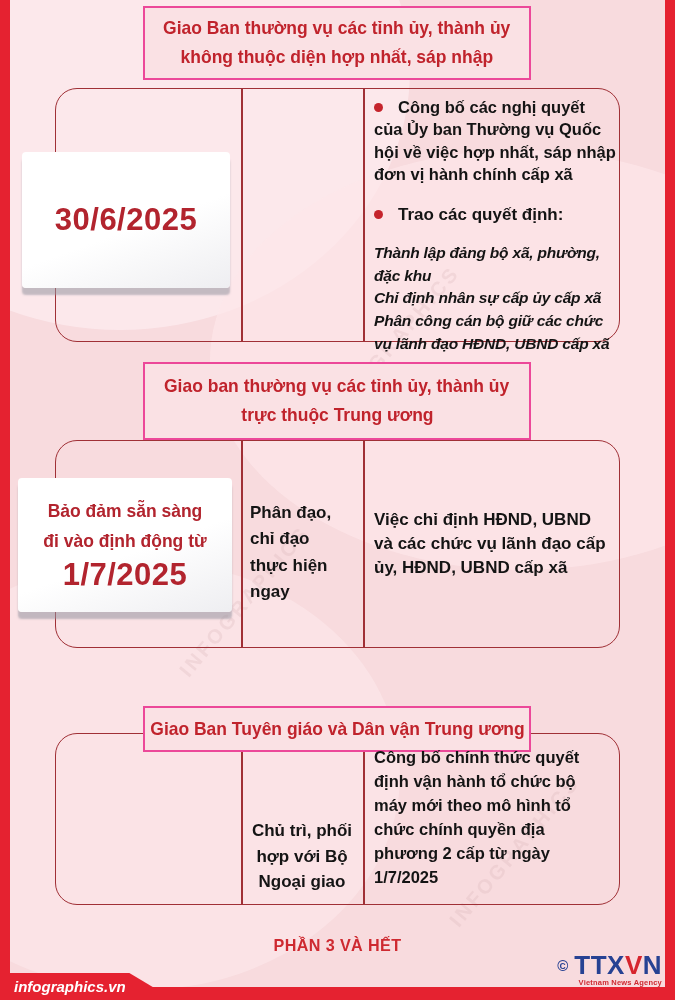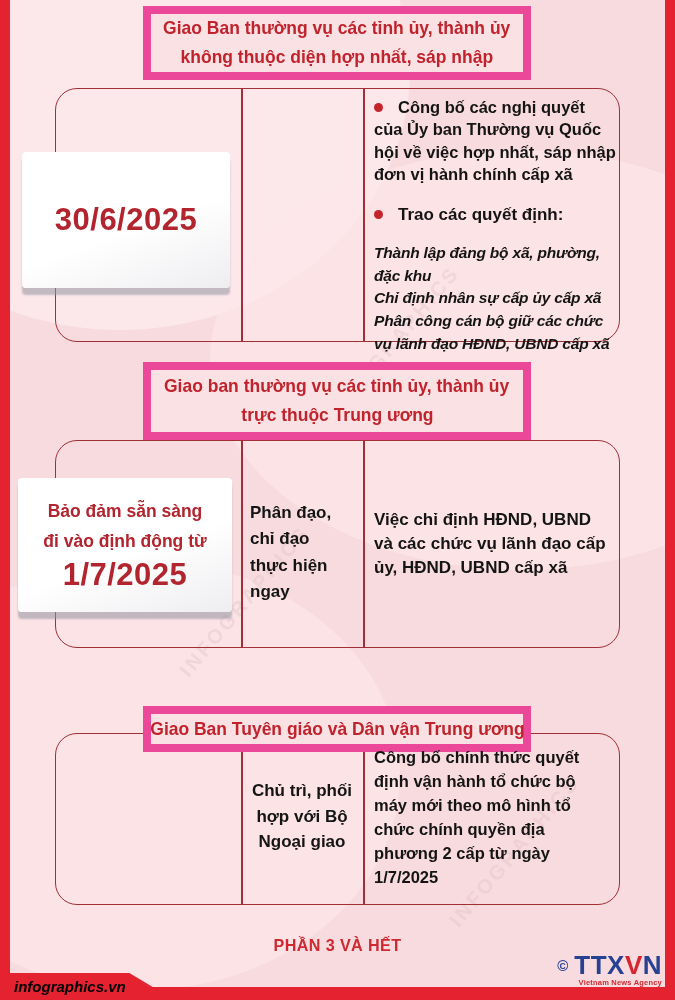--- a/index.html
+++ b/index.html
@@ -11,21 +11,21 @@
   .deco1{left:-170px;top:-190px;width:580px;height:520px;background:rgba(255,243,245,0.55);}
   .deco2{left:210px;top:150px;width:620px;height:420px;background:rgba(253,231,234,0.7);}
   .deco3{left:-120px;top:560px;width:520px;height:430px;background:rgba(255,241,243,0.4);}
   .wm{position:absolute;z-index:1;color:rgba(216,178,182,0.28);font-weight:bold;font-size:20px;letter-spacing:3px;transform:rotate(-50deg);white-space:nowrap;}
 
   
   .edge{position:absolute;top:0;width:10px;height:1000px;background:#E52230;z-index:3;}
   .edge.left{left:0;} .edge.right{right:0;}
 
   
-  .hdr{position:absolute;left:143px;width:388px;background:#FAE1E4;border:8px solid #ec4899;
+  .hdr{position:absolute;left:143px;width:388px;background:#FAE1E4;border:2px solid #ec4899;
        box-sizing:border-box;display:flex;flex-direction:column;justify-content:center;
        align-items:center;z-index:5;}
   .hdr-line{white-space:nowrap;font-weight:bold;font-size:19px;line-height:1.52;color:#C0232C;
             transform:scaleX(0.92);transform-origin:center;}
   .hdr1{top:6px;height:74px;}
   .hdr2{top:362px;height:78px;}
   .hdr3{top:706px;height:46px;}
 
   
   .tbl{position:absolute;left:55px;width:565px;border:1.5px solid #A03036;border-radius:22px;
@@ -51,31 +51,31 @@
   .s1-right{left:374px;top:96px;width:243px;}
   .bullet{margin:0;font-size:16.5px;line-height:1.36;font-weight:600;}
   .dot{display:inline-block;width:9px;height:9px;border-radius:50%;background:#C5242C;
        margin-right:15px;vertical-align:1px;}
   .b2{margin-top:17px;}
   .b-title{font-size:17px;font-weight:bold;}
   .italics{margin-top:16px;font-style:italic;font-weight:700;font-size:15.5px;line-height:1.47;
            letter-spacing:-0.2px;}
   .s2-mid{left:250px;top:500px;width:102px;font-size:17px;line-height:1.55;font-weight:600;}
   .s2-right{left:374px;top:508px;width:240px;font-size:17px;line-height:1.4;font-weight:600;}
-  .s3-mid{left:243px;top:778px;width:118px;font-size:17px;line-height:1.5;font-weight:600;text-align:center;}
+  .s3-mid{left:243px;top:818px;width:118px;font-size:17px;line-height:1.5;font-weight:600;text-align:center;}
   .s3-right{left:374px;top:746px;width:234px;font-size:16.5px;line-height:1.45;font-weight:600;}
 
   
   .part-label{position:absolute;left:0;right:0;top:936px;text-align:center;font-weight:bold;
               font-size:17px;letter-spacing:0.4px;color:#CE2930;z-index:5;transform:scaleX(0.95);}
   .bottom-bar{position:absolute;left:0;top:987px;width:675px;height:13px;background:#E52230;z-index:7;}
   .site-tab{position:absolute;left:0;top:973px;width:154px;height:27px;background:#E52230;z-index:8;
             clip-path:polygon(0 0,84% 0,100% 55%,100% 100%,0 100%);
             display:flex;align-items:center;}
-  .site-tab span{color:#000000;font-weight:bold;font-style:italic;font-size:15px;margin-left:14px;}
+  .site-tab span{color:#ffffff;font-weight:bold;font-style:italic;font-size:15px;margin-left:14px;}
   .logo{position:absolute;left:538px;top:950px;width:124px;z-index:8;text-align:right;}
   .logo-row{display:flex;align-items:center;justify-content:flex-end;}
   .copy{font-size:15px;color:#274293;font-weight:bold;margin-right:6px;}
   .lt{font-size:26px;font-weight:800;color:#274293;letter-spacing:0.5px;}
   .lv{font-size:26px;font-weight:800;color:#D6252E;letter-spacing:0.5px;}
   .logo-caption{font-size:7.5px;font-weight:bold;color:#CE2930;margin-top:-3px;letter-spacing:0.2px;}
 </style>
 </head>
 <body>
 

